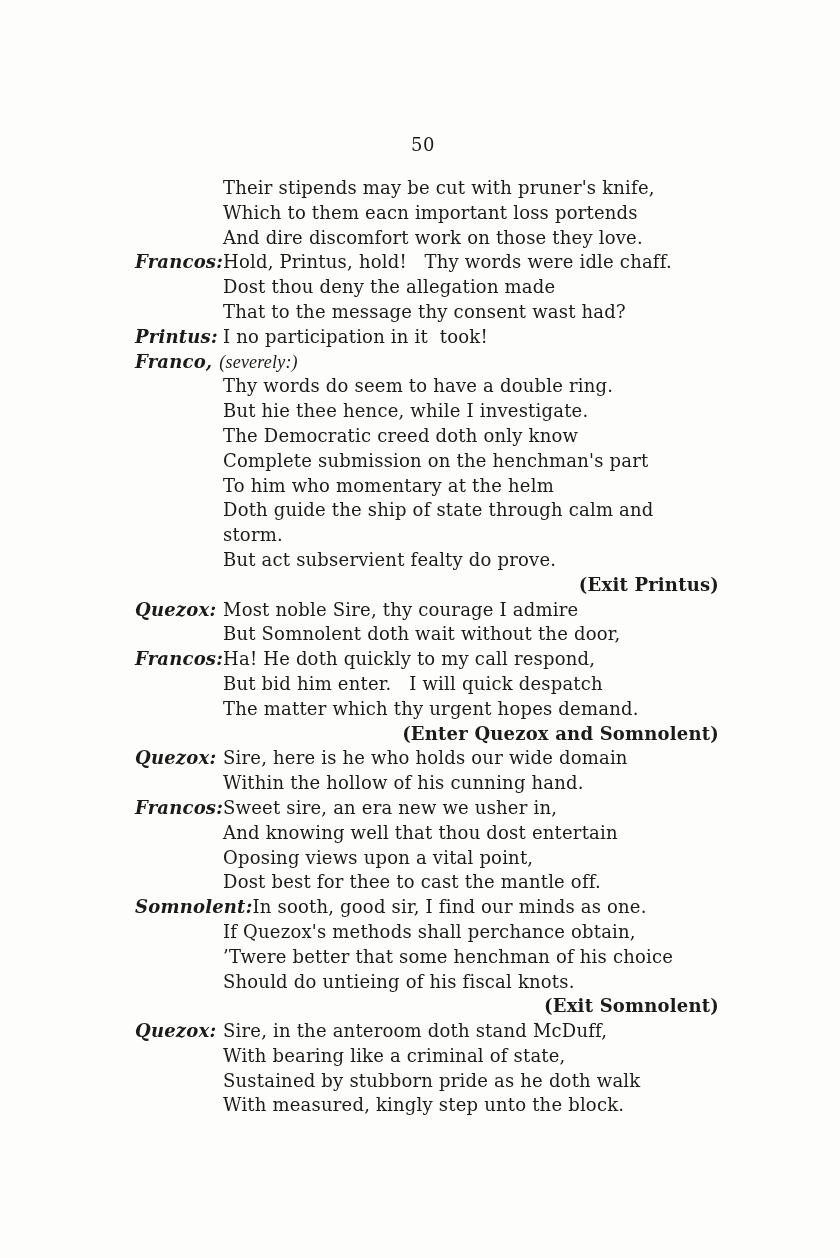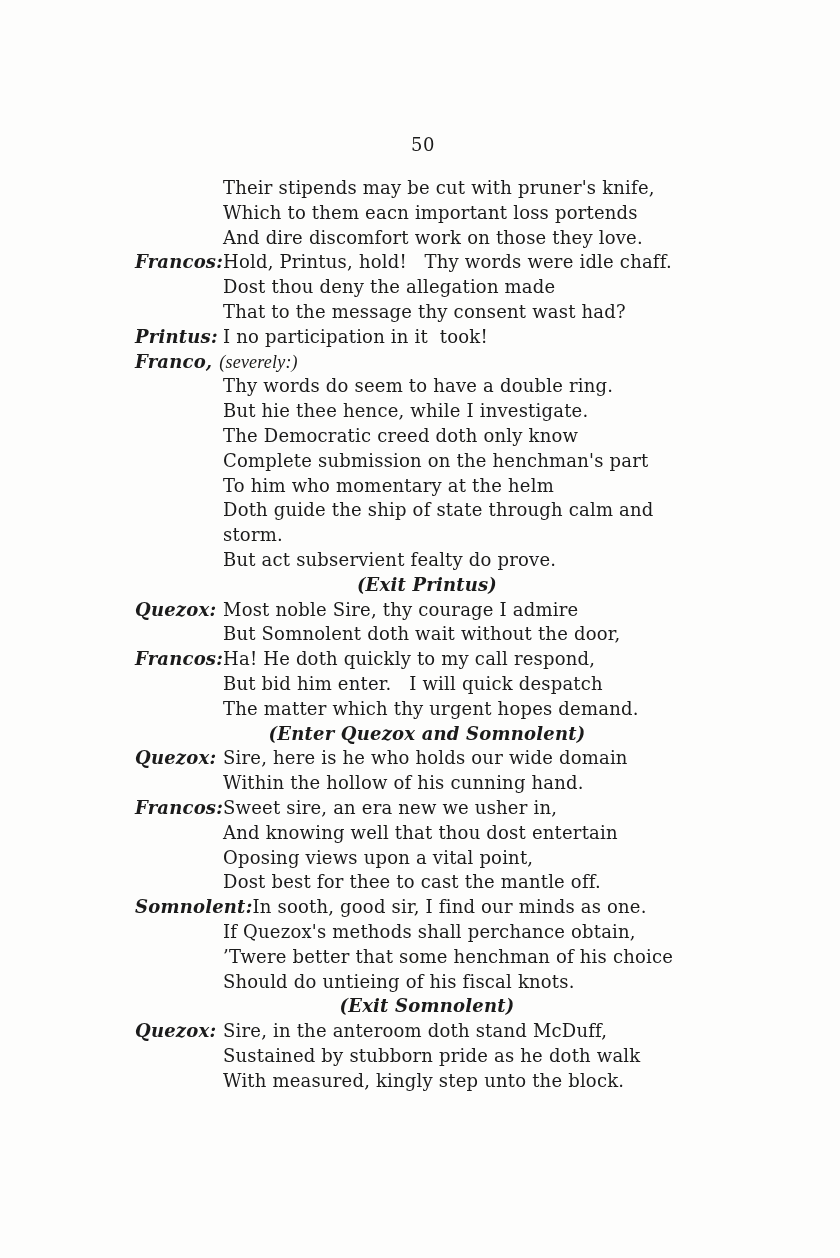--- a/index.html
+++ b/index.html
@@ -46,22 +46,21 @@
     font-style: italic;
     font-weight: bold;
     display: inline-block;
     min-width: 88px;
   }
   .line.tight .speaker {
     min-width: 0;
     padding-right: 7px;
   }
   .line.stage {
-    text-align: center;
-    font-style: italic;
+    text-align: right;
     font-weight: bold;
   }
   .text.italic {
     font-style: italic;
     font-weight: normal;
     font-family: Liberation Serif, serif;
   }
 </style>
 </head>
 <body>
@@ -96,16 +95,17 @@
       <div class="line spoken"><span class="speaker">Francos:</span><span class="text">Sweet sire, an era new we usher in,</span></div>
       <div class="line cont"><span class="text">And knowing well that thou dost entertain</span></div>
       <div class="line cont"><span class="text">Oposing views upon a vital point,</span></div>
       <div class="line cont"><span class="text">Dost best for thee to cast the mantle off.</span></div>
       <div class="line spoken"><span class="speaker">Somnolent:</span><span class="text">In sooth, good sir, I find our minds as one.</span></div>
       <div class="line cont"><span class="text">If Quezox's methods shall perchance obtain,</span></div>
       <div class="line cont"><span class="text">’Twere better that some henchman of his choice</span></div>
       <div class="line cont"><span class="text">Should do untieing of his fiscal knots.</span></div>
       <div class="line stage"><span class="text">(Exit Somnolent)</span></div>
       <div class="line spoken"><span class="speaker">Quezox:</span><span class="text">Sire, in the anteroom doth stand McDuff,</span></div>
+      <div class="line cont"><span class="text">With bearing like a criminal of state,</span></div>
       <div class="line cont"><span class="text">Sustained by stubborn pride as he doth walk</span></div>
       <div class="line cont"><span class="text">With measured, kingly step unto the block.</span></div>
     </div>
 </div>
 
 </body></html>

